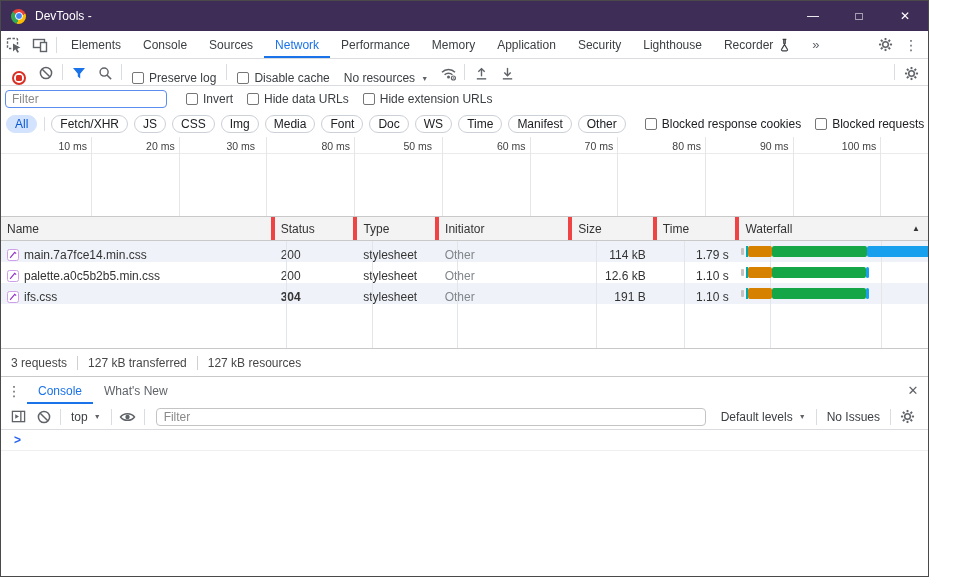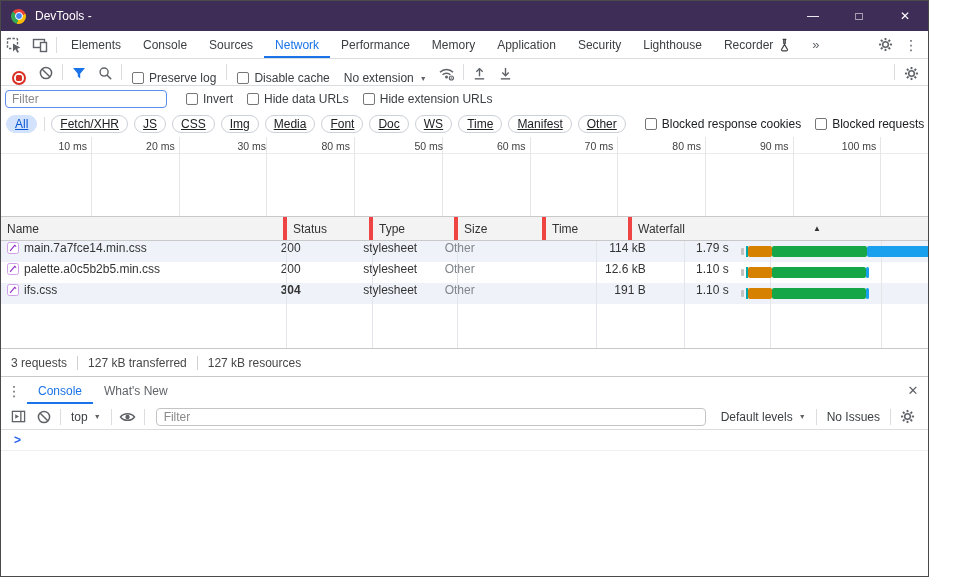--- a/index.html
+++ b/index.html
@@ -37,38 +37,38 @@
   .caret { font-size:7px; color:#5f6368; }
 
   
   .filter-row { height:25px; display:flex; align-items:center; flex:0 0 auto; font-size:12px; color:#3c4043; }
   .net-filter { width:162px; height:18px; margin-left:4px; border:1px solid #5b8def; border-radius:4px; padding:0 6px; font-size:12px; font-family:"Liberation Sans",sans-serif; color:#333; outline:none; }
   .net-filter::placeholder, .console-filter::placeholder { color:#8a8a8a; }
   .filter-opts { display:flex; align-items:center; margin-left:12px; }
 
   
   .pills-row { height:26px; display:flex; align-items:center; flex:0 0 auto; font-size:12px; color:#202124; padding-left:5px; }
-  .pill { padding:1px 8px; border:1px solid #ccd0d7; border-radius:10px; margin-right:6px; white-space:nowrap; cursor:default;text-decoration:underline; }
+  .pill { padding:1px 8px; border:1px solid #ccd0d7; border-radius:10px; margin-right:6px; white-space:nowrap; cursor:default; }
   .pill.active { background:#d3e3fd; border-color:#d3e3fd; color:#0b57d0; }
   .pill-div { width:1px; height:14px; background:#dadce0; margin:0 6px 0 1px; }
   .pills-opts { display:flex; align-items:center; margin-left:6px; }
 
   
   .overview { height:79px; position:relative; flex:0 0 auto; background:#fff; overflow:hidden; }
   .ov-labelstrip { position:absolute; left:0; right:0; top:0; height:17px; border-bottom:1px solid #ebebeb; }
   .ov-grid { position:absolute; top:0; bottom:0; width:1px; background:#e6e6e6; }
   .ov-label { position:absolute; top:3px; font-size:10.5px; color:#424242; text-align:right; width:60px; }
 
   
   .theader { height:25px; background:#f3f3f3; border-top:1px solid #c9c9c9; border-bottom:1px solid #c9c9c9; display:flex; flex:0 0 auto; font-size:12px; color:#333; }
   .th-cell { padding-left:6px; display:flex; align-items:center; border-right:4px solid #ef4444; position:relative; overflow:hidden; white-space:nowrap; }
   .th-cell:last-child { border-right:none; }
   .sort-arrow { position:absolute; right:8px; font-size:8px; color:#333; }
   .tbody { position:relative; height:107px; flex:0 0 auto; font-size:12px; color:#333; overflow:hidden; }
-  .trow { height:21px; display:flex; align-items:flex-start; }
+  .trow { height:21px; display:flex; align-items:flex-end; }
   .trow.striped { background:#eff3f9; }
   .td { padding-left:6px; white-space:nowrap; overflow:hidden; display:flex; align-items:center; gap:5px; }
   .td.right { justify-content:flex-end; padding-right:11px; }
   .td.gray { color:#80868b; }
   .file-icon { width:12px; height:12px; flex:0 0 auto; display:block; }
   .col-div { position:absolute; top:0; bottom:0; width:1px; background:#e2e5ea; z-index:3; pointer-events:none; }
   .wf-grid { position:absolute; top:0; bottom:0; width:1px; background:#e6e6e6; z-index:2; pointer-events:none; }
   .wf-cell { position:relative; height:100%; }
   .wf-seg { position:absolute; top:5px; height:11px; border-radius:2px; z-index:4; }
   .wf-seg.gray { top:7px; height:7px; background:#c3c3c3; border-radius:1px; }
@@ -211,21 +211,21 @@
     <label class="cb-item">
       <span class="cb"></span>
       <span>Preserve log</span>
     </label>
     <span class="vdiv"></span>
     <label class="cb-item">
       <span class="cb"></span>
       <span>Disable cache</span>
     </label>
     <span class="dd">
-      <span>No extension</span>
+      <span>No resources</span>
       <span class="caret">▼</span>
     </span>
     <span class="icon-btn">
       <svg width="17" height="15" viewBox="0 0 17 15">
           <path d="M2,6.2 A9,9 0 0 1 15,6.2" fill="none" stroke="#5f6368" stroke-width="1.5"></path>
           <path d="M4.6,8.8 A5.5,5.5 0 0 1 12.4,8.8" fill="none" stroke="#5f6368" stroke-width="1.5"></path>
           <circle cx="8.5" cy="11" r="1.5" fill="#5f6368"></circle>
           <circle cx="13.4" cy="12" r="2" fill="none" stroke="#5f6368" stroke-width="1.2"></circle>
           <circle cx="13.4" cy="12" r="0.7" fill="#5f6368"></circle>
         </svg>
@@ -314,42 +314,43 @@
       </div>
   </div>
 
   <div class="overview" id="overview">
     <div class="ov-labelstrip"></div>
   <div class="ov-grid" style="left: 90px;"></div>
       <div class="ov-label" style="left: 26px;">10 ms</div>
       <div class="ov-grid" style="left: 177.7px;"></div>
       <div class="ov-label" style="left: 113.7px;">20 ms</div>
       <div class="ov-grid" style="left: 265.4px;"></div>
-      <div class="ov-label" style="left: 205px;">30 ms</div>
+      <div class="ov-label" style="left: 194px;">30 ms</div>
       <div class="ov-grid" style="left: 353.1px;"></div>
       <div class="ov-label" style="left: 289.1px;">80 ms</div>
       <div class="ov-grid" style="left: 440.8px;"></div>
-      <div class="ov-label" style="left: 382px;">50 ms</div>
+      <div class="ov-label" style="left: 371px;">50 ms</div>
       <div class="ov-grid" style="left: 528.5px;"></div>
       <div class="ov-label" style="left: 464.5px;">60 ms</div>
       <div class="ov-grid" style="left: 616.2px;"></div>
       <div class="ov-label" style="left: 552.2px;">70 ms</div>
       <div class="ov-grid" style="left: 703.9px;"></div>
       <div class="ov-label" style="left: 639.9px;">80 ms</div>
       <div class="ov-grid" style="left: 791.6px;"></div>
       <div class="ov-label" style="left: 727.6px;">90 ms</div>
       <div class="ov-grid" style="left: 879.3px;"></div>
       <div class="ov-label" style="left: 815.3px;">100 ms</div>
       <div class="ov-label" style="left: 903px;">110</div>
     </div>
 
   <div class="theader" id="theader">
       <div class="th-cell" style="width: 286px;">Name</div>
       <div class="th-cell" style="width: 86px;">Status</div>
       <div class="th-cell" style="width: 85px;">Type</div>
+      <div class="th-cell" style="width: 139px;">Initiator</div>
       <div class="th-cell" style="width: 88px;">Size</div>
       <div class="th-cell" style="width: 86px;">Time</div>
       <div class="th-cell" style="width: 197px;">Waterfall<span class="sort-arrow">▲</span></div>
     </div>
 
   <div class="tbody" id="tbody">
       <div class="trow striped">
         <div class="td" style="width: 286px;">
           <span>
             <svg class="file-icon" width="12" height="12" viewBox="0 0 12 12">

